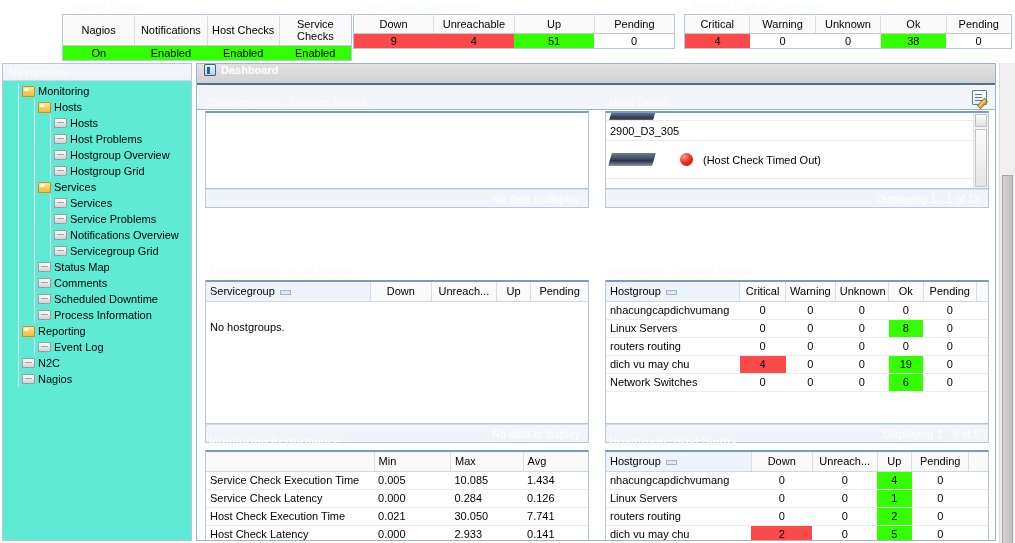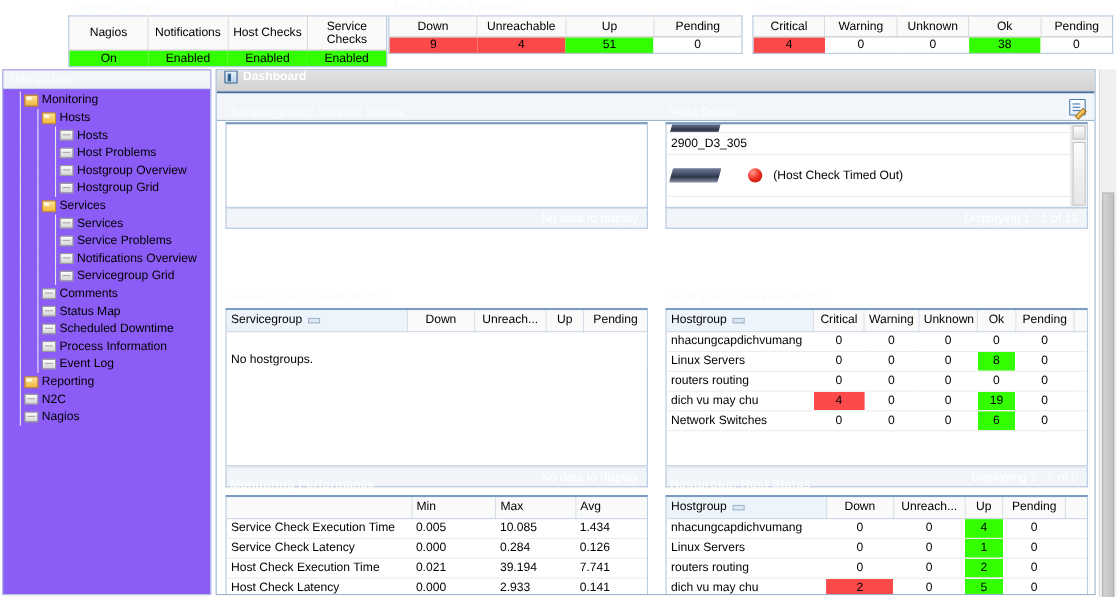--- a/index.html
+++ b/index.html
@@ -53,21 +53,21 @@
     padding: 1px 2px;
     background: #ffffff;
     height: 15px;
   }
   .cell-red { background: #fc4a4a !important; }
   .cell-green { background: #33ff00 !important; }
 
   
   .nav-panel {
     position: absolute; left: 2px; top: 63px; width: 190px; height: 478px;
-    background: #8b5cf6;
+    background: #5eead4;
     border: 1px solid #b5c7de;
   }
   .nav-head {
     height: 17px;
     background: linear-gradient(#f5f7fa, #eef2f7);
     border-bottom: 1px solid #c8d6e6;
     padding-left: 6px;
     line-height: 17px;
   }
   .nav-body { padding: 2px 0 0 0; }
@@ -430,60 +430,60 @@
             <span class="leafico"></span>
           </span>
           <span class="nav-label">Servicegroup Grid</span>
         </div>
         <div class="nav-item">
           <span class="guide"></span>
           <span class="guide"></span>
           <span class="ic">
             <span class="leafico"></span>
           </span>
+          <span class="nav-label">Status Map</span>
+        </div>
+        <div class="nav-item">
+          <span class="guide"></span>
+          <span class="guide"></span>
+          <span class="ic">
+            <span class="leafico"></span>
+          </span>
           <span class="nav-label">Comments</span>
         </div>
         <div class="nav-item">
           <span class="guide"></span>
           <span class="guide"></span>
           <span class="ic">
             <span class="leafico"></span>
           </span>
-          <span class="nav-label">Status Map</span>
-        </div>
-        <div class="nav-item">
-          <span class="guide"></span>
-          <span class="guide"></span>
-          <span class="ic">
-            <span class="leafico"></span>
-          </span>
           <span class="nav-label">Scheduled Downtime</span>
         </div>
         <div class="nav-item">
           <span class="guide"></span>
           <span class="guide"></span>
           <span class="ic">
             <span class="leafico"></span>
           </span>
           <span class="nav-label">Process Information</span>
         </div>
         <div class="nav-item">
           <span class="guide"></span>
+          <span class="ic">
+            <span class="folder"></span>
+          </span>
+          <span class="nav-label">Reporting</span>
+        </div>
+        <div class="nav-item">
+          <span class="guide"></span>
           <span class="guide"></span>
           <span class="ic">
             <span class="leafico"></span>
           </span>
           <span class="nav-label">Event Log</span>
-        </div>
-        <div class="nav-item">
-          <span class="guide"></span>
-          <span class="ic">
-            <span class="folder"></span>
-          </span>
-          <span class="nav-label">Reporting</span>
         </div>
         <div class="nav-item">
           <span class="guide"></span>
           <span class="ic">
             <span class="leafico"></span>
           </span>
           <span class="nav-label">N2C</span>
         </div>
         <div class="nav-item">
           <span class="guide"></span>
@@ -575,21 +575,21 @@
                   </tr>
                   <tr>
                     <td class="lbl">Service Check Latency</td>
                     <td class="val">0.000</td>
                     <td class="val">0.284</td>
                     <td class="val">0.126</td>
                   </tr>
                   <tr>
                     <td class="lbl">Host Check Execution Time</td>
                     <td class="val">0.021</td>
-                    <td class="val">39.194</td>
+                    <td class="val">30.050</td>
                     <td class="val">7.741</td>
                   </tr>
                   <tr>
                     <td class="lbl">Host Check Latency</td>
                     <td class="val">0.000</td>
                     <td class="val">2.933</td>
                     <td class="val">0.141</td>
                   </tr>
                 </tbody>
             </table>

